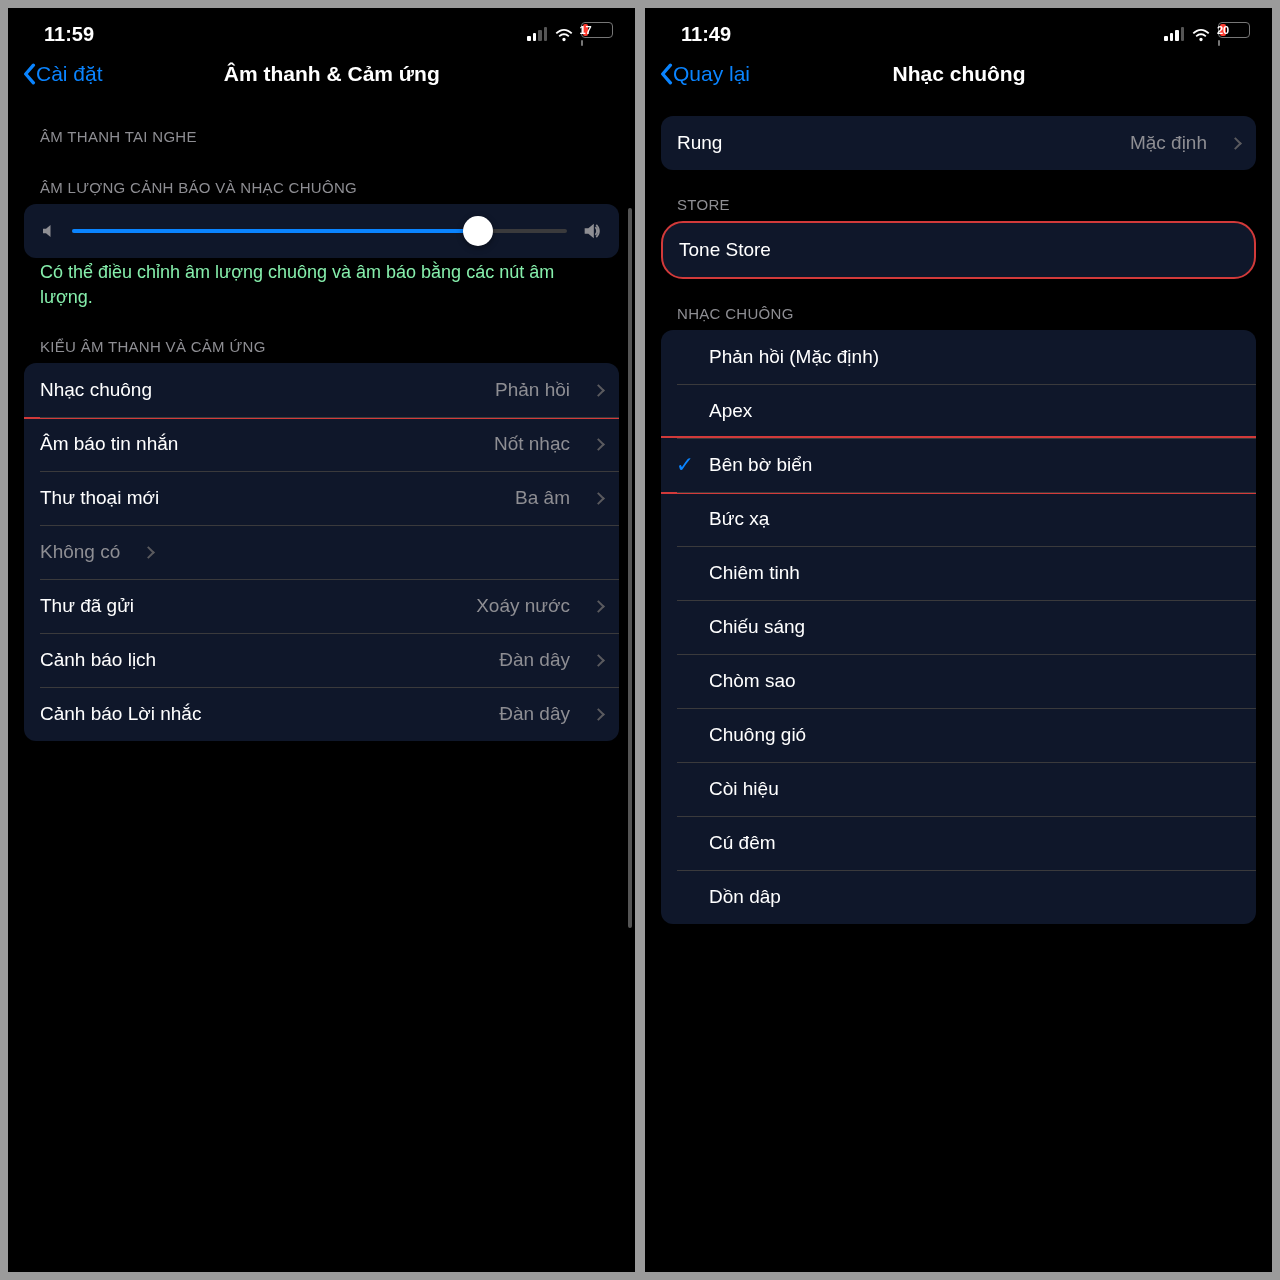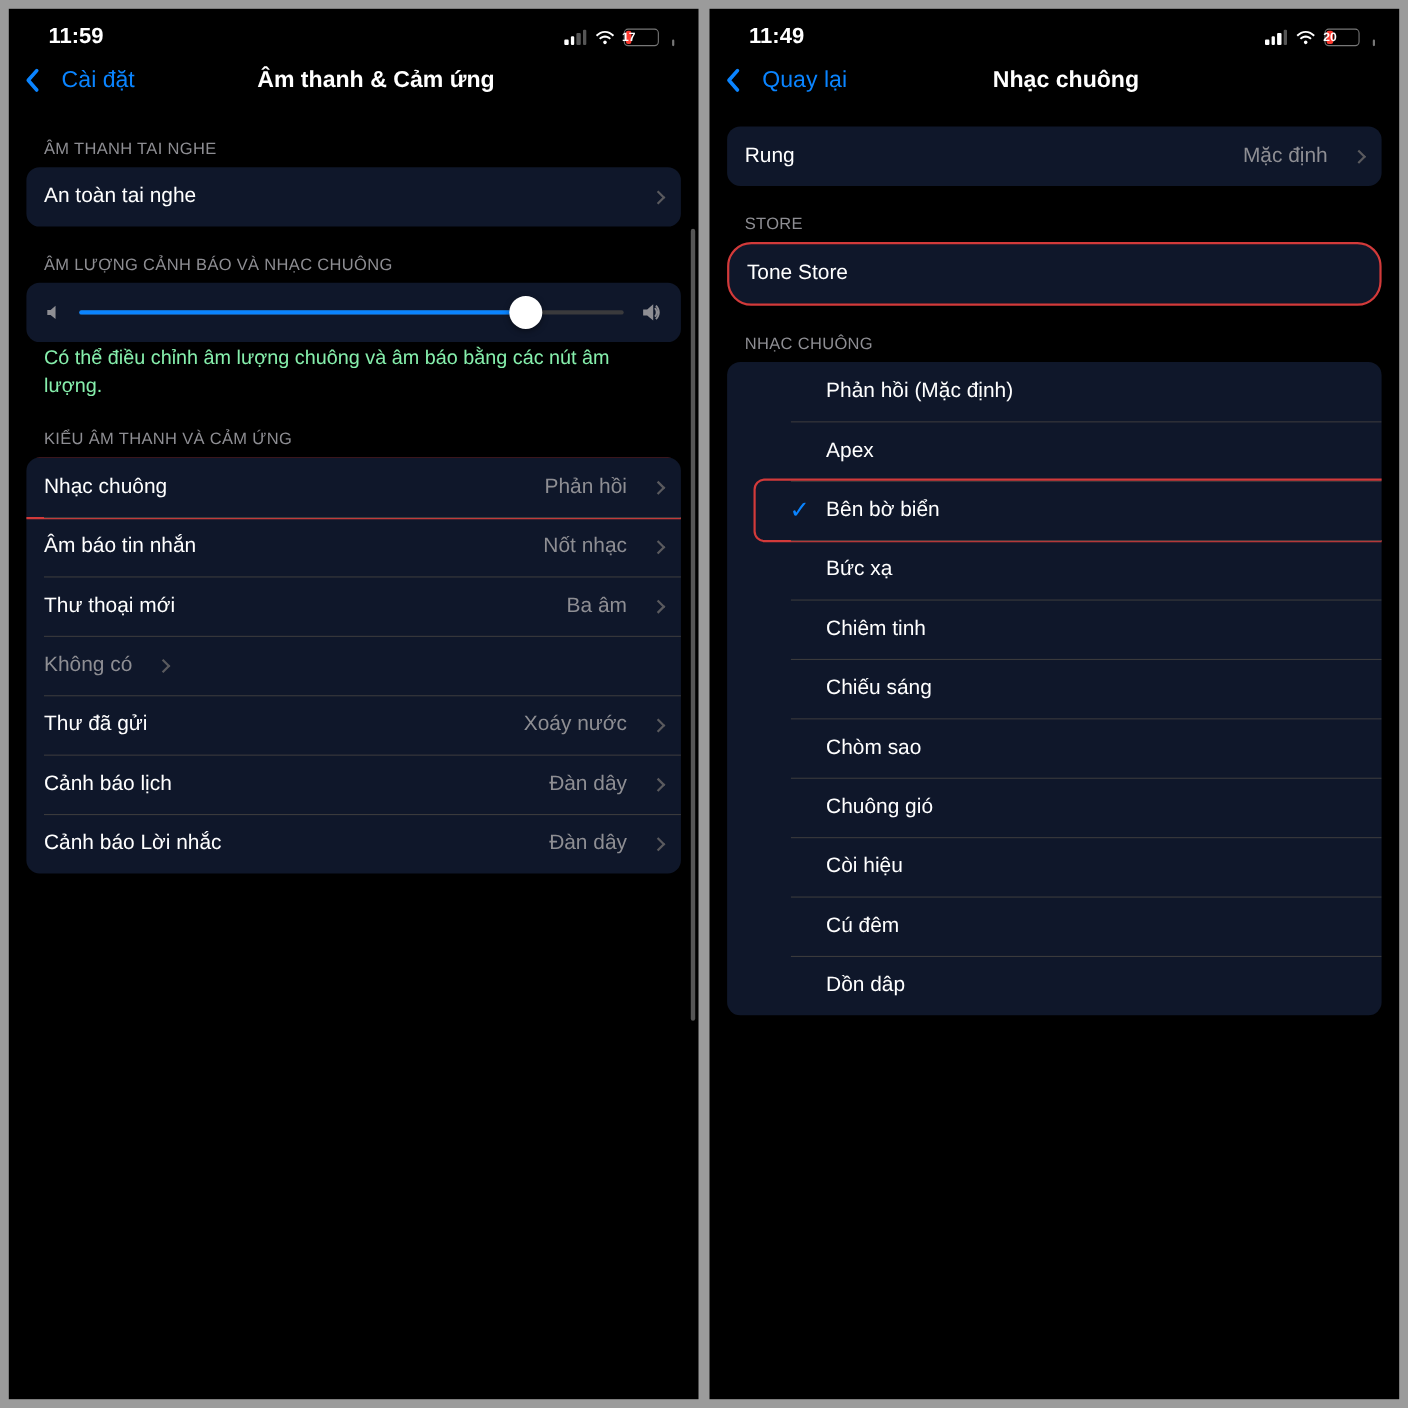--- a/index.html
+++ b/index.html
@@ -33,32 +33,32 @@
   }
   .status-right { display: flex; align-items: center; gap: 7px; }
   .cell-bars { display: flex; align-items: flex-end; gap: 2px; height: 14px; }
   .cell-bars span { width: 3.5px; background: #555; border-radius: 1px; }
   .cell-bars span:nth-child(1){height:5px}
   .cell-bars span:nth-child(2){height:8px}
   .cell-bars span:nth-child(3){height:11px}
   .cell-bars span:nth-child(4){height:14px}
   .cell-bars span.active { background:#fff; }
   .wifi-icon { width:20px; height:15px; }
-  .battery-wrap { display:flex; align-items:flex-end; gap:12px; }
+  .battery-wrap { display:flex; align-items:flex-start; gap:2px;flex-direction:column; }
   .battery-body {
     width: 32px; height: 16px; border:1px solid #777; border-radius:4px;
     position: relative; display:flex; align-items:center;
   }
   .battery-fill { height: 12px; margin-left:1px; border-radius:2px; background:#ff3b30; display:flex; align-items:center; justify-content:center; font-size:11px; font-weight:600; color:#fff;}
   .battery-tip { width:2px; height:6px; background:#777; border-radius:1px; }
 
   .nav-header {
     display:flex; align-items:center; padding: 10px 14px 16px;
   }
-  .nav-back { color:#0a84ff; display:flex; align-items:center; font-size:21px; gap:20px; }
+  .nav-back { color:#0a84ff; display:flex; align-items:center; font-size:21px; gap:0; }
   .nav-title { flex:1; text-align:center; font-size:21px; font-weight:600; margin-left:-60px; }
   .nav-title.center2 { margin-left:-90px; }
 
   .scroll { flex:1; overflow:hidden; padding: 0 16px; }
 
   .section-header {
     color:#8e8e93; font-size:15px; text-transform:uppercase;
     padding: 26px 16px 8px; letter-spacing: 0.3px;
   }
   .group {
@@ -103,21 +103,21 @@
     width:56px; height:34px; background:#34c759; border-radius:17px; position:relative;
   }
   .toggle-knob {
     position:absolute; right:3px; top:3px; width:28px; height:28px;
     background:#fff; border-radius:50%; box-shadow:0 2px 4px rgba(0,0,0,.3);
   }
 
   .link { color:#0a84ff; }
 
   .check { color:#0a84ff; width:26px; display:inline-flex; justify-content:center; font-size:22px; }
-  .tone-row { padding-left:0;margin-left:42px; }
+  .tone-row { padding-left:0; }
   .tone-row .check-slot { width:48px; display:flex; justify-content:center; }
 
   .scrollbar {
     position:absolute; right:3px; top:200px; width:4px; height:720px;
     background:#555; border-radius:2px;
   }
 </style>
 </head>
 <body>
 
@@ -148,26 +148,20 @@
       <svg width="14" height="22" viewBox="0 0 12 20">
           <path d="M10 2 L3 10 L10 18" stroke="#0a84ff" stroke-width="3" fill="none" stroke-linecap="round" stroke-linejoin="round"></path>
         </svg>
       <span>Cài đặt</span>
     </div>
     <div class="nav-title">Âm thanh &amp; Cảm ứng</div>
   </div>
 
   <div class="scroll">
     <div class="section-header">ÂM THANH TAI NGHE</div>
-    <div class="group">
-      <div class="row">
-        <span class="label">An toàn tai nghe</span>
-        <span class="chevron"></span>
-      </div>
-    </div>
 
     <div class="section-header">ÂM LƯỢNG CẢNH BÁO VÀ NHẠC CHUÔNG</div>
     <div class="group">
       <div class="slider-row">
         <svg width="18" height="18" viewBox="0 0 24 24" class="speaker-icon">
             <path d="M4 9v6h4l6 5V4L8 9H4z" fill="#8e8e93"></path>
           </svg>
         <div class="slider">
           <div class="slider-fill" id="slider-fill" style="width: 82%;"></div>
           <div class="slider-thumb" id="slider-thumb" style="left: 82%;"></div>

